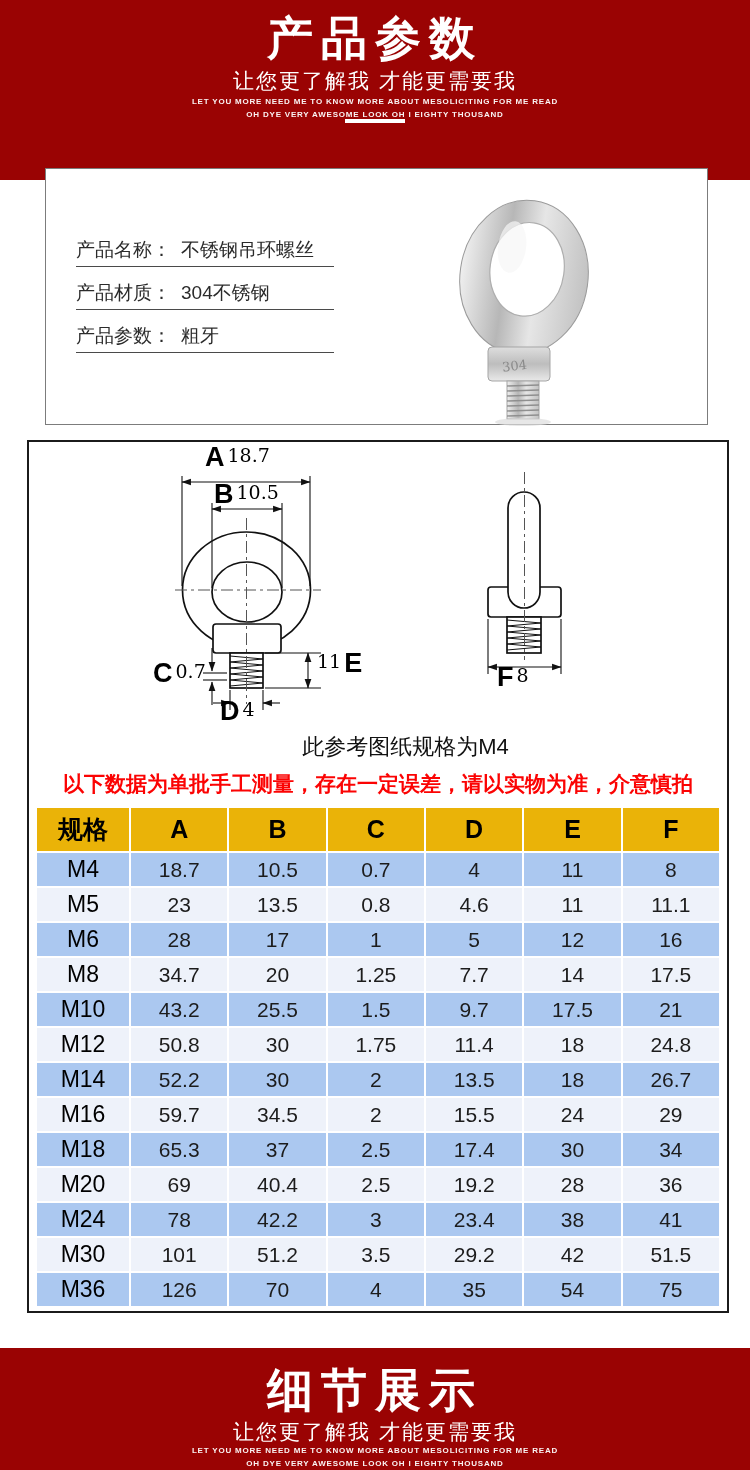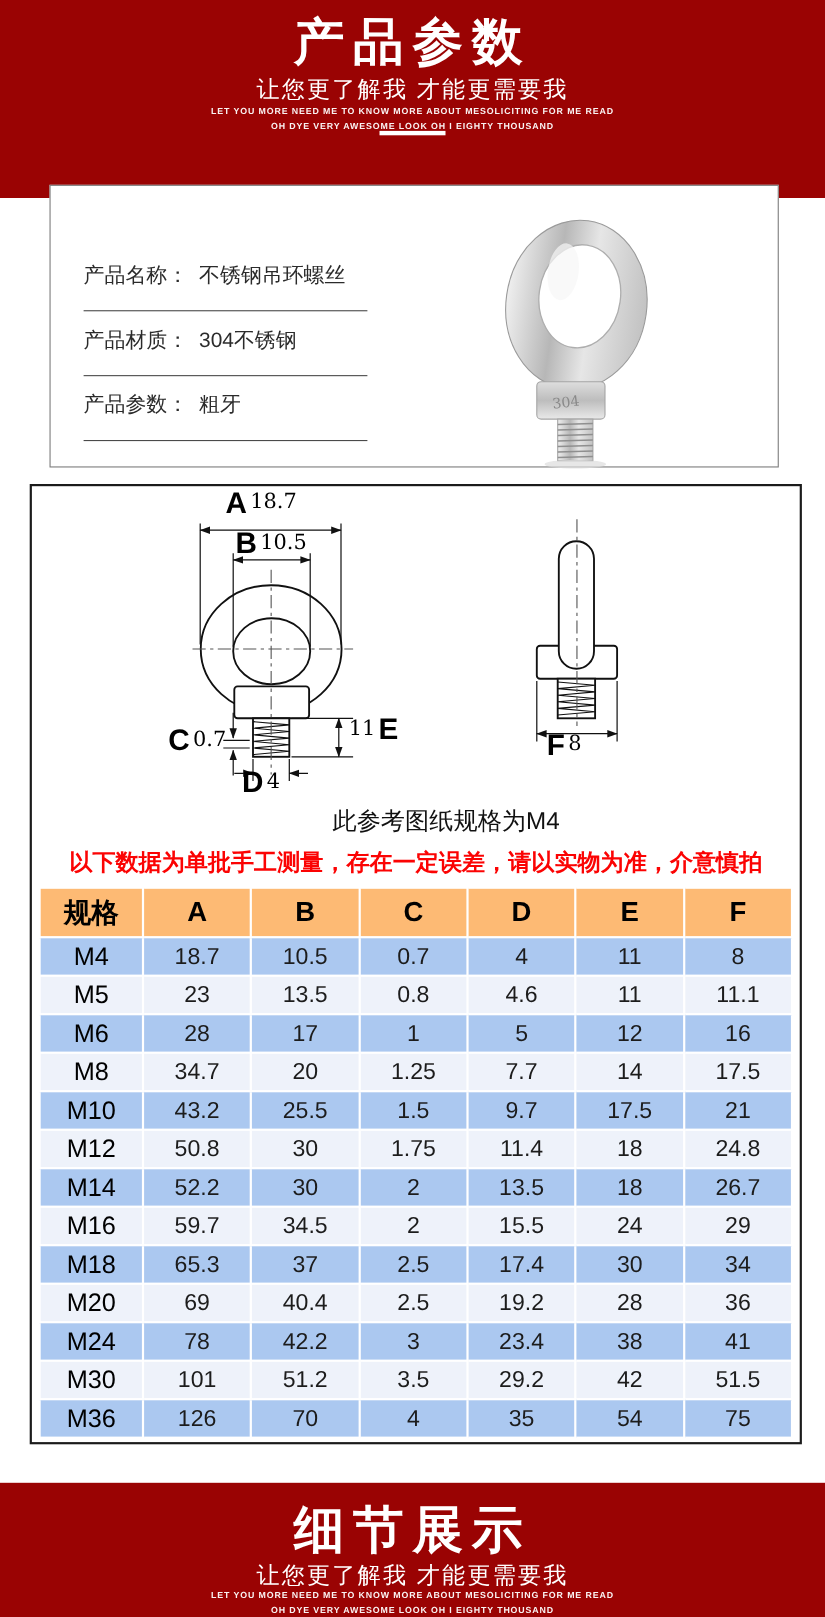--- a/index.html
+++ b/index.html
@@ -13,21 +13,21 @@
   .band-sub{position:absolute;left:0;right:0;top:67px;font-size:21px;font-weight:400;letter-spacing:2px;}
   .band-cap{position:absolute;left:0;right:0;top:95px;font-size:8px;font-weight:700;letter-spacing:.8px;line-height:1.65;opacity:.95;}
   .band-bar{position:absolute;left:345px;top:119px;width:60px;height:4px;background:#fff;}
   .band-bottom .band-title{top:12px;}
   .band-bottom .band-sub{top:70px;}
   .band-bottom .band-cap{top:96px;}
 
   
   .box1{position:absolute;left:45px;top:168px;width:661px;height:255px;border:1px solid #7c7c7c;background:#fff;}
   .info-list{position:absolute;left:30px;top:68px;width:260px;}
-  .info-row{display:flex;gap:10px;align-items:baseline;font-size:19px;color:#2b2b2b;border-bottom:1px solid #4a4a4a;padding:0 0 19px 0;margin-bottom:13px;width:258px;}
+  .info-row{display:flex;gap:10px;align-items:baseline;font-size:19px;color:#2b2b2b;border-bottom:1px solid #4a4a4a;padding:0 0 3px 0;margin-bottom:13px;width:258px;}
   .info-label{white-space:nowrap;}
   .info-value{white-space:nowrap;}
   .photo{position:absolute;left:390px;top:20px;}
 
   
   .box2{position:absolute;left:27px;top:440px;width:698px;height:869px;border:2px solid #1b1b1b;background:#fff;}
   .draw-svg{position:absolute;left:0;top:0;}
   .dim{position:absolute;white-space:nowrap;color:#000;}
   .dl{font-weight:800;font-size:27px;font-family:"Liberation Sans",sans-serif;}
   .dv{font-family:"DejaVu Serif",serif;font-size:19px;margin-left:3px;position:relative;top:-4px;}
@@ -38,21 +38,21 @@
   .dim-e{left:288px;top:206px;}
   .dim-e .dl{margin-left:3px;}
   .dim-e .dv{margin-left:0;}
   .dim-f{left:468px;top:220px;}
   .draw-caption{position:absolute;left:55px;right:0;top:290px;text-align:center;font-size:22px;color:#111;}
   .notice{position:absolute;left:0;right:0;top:328px;text-align:center;font-size:21px;font-weight:700;color:#FB0303;}
 
   
   .spec-table{position:absolute;left:6px;top:364px;width:686px;border-collapse:collapse;table-layout:fixed;}
   .spec-table col.c0{width:94px;}
-  .spec-table th{background:#fdba74;color:#000;font-weight:700;font-size:25px;height:41px;border:2px solid #fff;text-align:center;}
+  .spec-table th{background:#eab308;color:#000;font-weight:700;font-size:25px;height:41px;border:2px solid #fff;text-align:center;}
   .spec-table td{height:31px;border:2px solid #fff;text-align:center;font-size:21px;color:#1c1c1c;}
   .spec-table td.spec{font-weight:400;font-size:23px;color:#000;}
   .spec-table tr.rb td{background:#ABC8F0;}
   .spec-table tr.rl td{background:#EEF2FA;}
 
   
   .ln{stroke:#111;stroke-width:1.1;fill:none;}
   .cl{stroke:#555;stroke-width:1;fill:none;stroke-dasharray:12 4 3 4;}
   .sh{fill:#fff;stroke:#111;stroke-width:1.7;}
   .zz{stroke:#111;stroke-width:1;fill:none;}

